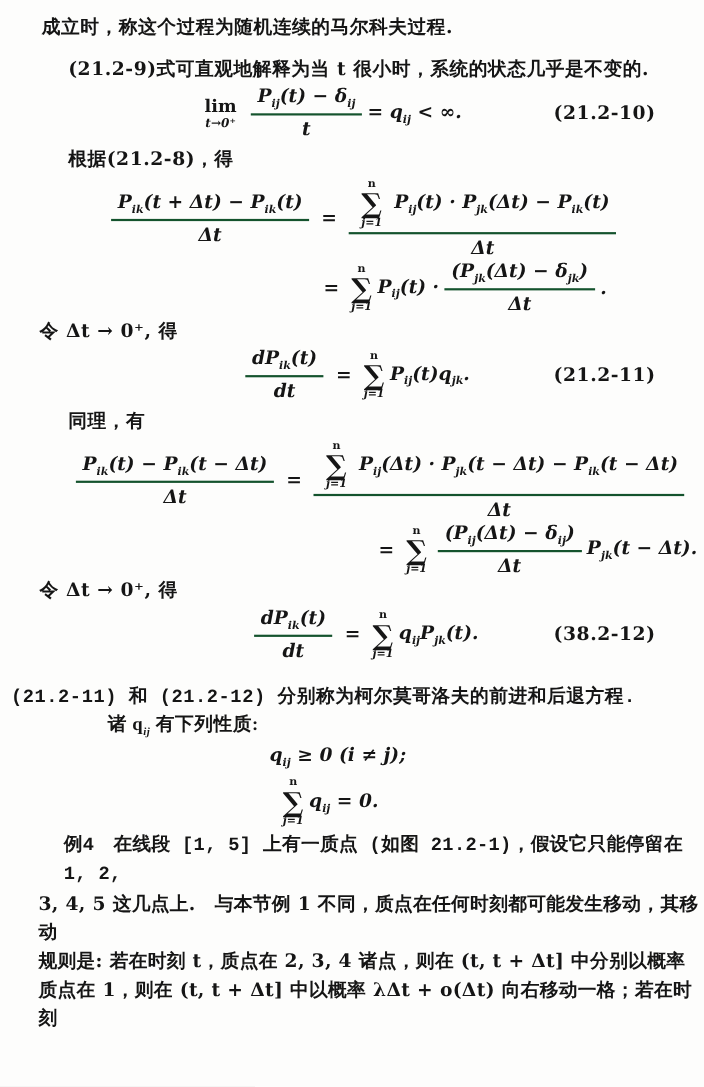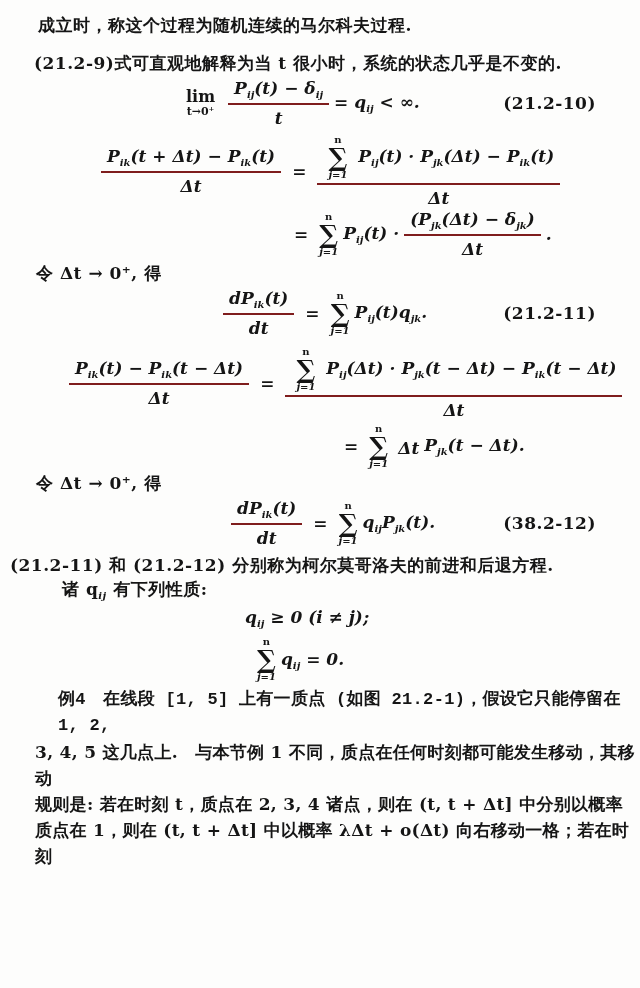--- a/index.html
+++ b/index.html
@@ -13,62 +13,62 @@
     font-weight:bold;
     font-size:17px;
     overflow:hidden;
   }
   .t { line-height:22px; letter-spacing:0.5px; }
   .mi { font-style:italic; }
   sub { font-size:10px; font-style:italic; }
 
   
   .frac { display:inline-block; vertical-align:middle; text-align:center; margin:0 5px; }
-  .frac .num { display:block; padding:0 6px 3px; border-bottom:2px solid #7f1d1d; }
+  .frac .num { display:block; padding:0 6px 3px; border-bottom:2px solid #14532d; }
   .frac .den { display:block; padding-top:3px; }
 
   
   .sum { display:inline-flex; flex-direction:column; align-items:center; vertical-align:middle;
          line-height:1; margin:0 5px; font-style:normal; }
   .sum .lim-top { font-size:10px; }
   .sum .sigma  { font-size:25px; }
   .sum .lim-bot{ font-size:10px; font-style:italic; }
 
   
   .limop { display:inline-flex; flex-direction:column; align-items:center; vertical-align:middle;
            line-height:1.1; margin-right:8px; }
   .limop .w { font-size:16px; font-style:normal; }
-  .limop .s { font-size:11px; }
+  .limop .s { font-size:11px; font-style:italic; }
 
   .eqrow { position:relative; }
   .eqlabel { position:absolute; right:44px; top:50%; transform:translateY(-50%);
              font-style:normal; letter-spacing:0.5px; }
   .eqflex { display:flex; align-items:center; }
   .eqsign { margin:0 6px; font-style:normal; }
 
   
   .p1  { margin:14px 0 16px 38px; }
-  .p2  { margin:8px 0 0 34px; }
+  .p2  { margin:8px 0 0 62px; }
   .p3  { margin:6px 0 0 62px; }
   .eq10{ margin:4px 0 0 0; height:50px; }
   .eq10 .eqflex { margin-left:186px; height:50px; }
   .p4  { margin:6px 0 0 62px; }
   .eqA1{ margin:4px 0 0 96px; height:78px; }
   .eqA2{ margin:2px 0 0 288px; height:44px; }
   .p5  { margin:6px 0 0 36px; }
   .eq11{ margin:2px 0 0 0; height:54px; }
   .eq11 .eqflex { margin-left:218px; height:54px; }
   .p6  { margin:4px 0 0 62px; }
   .eqB1{ margin:4px 0 0 64px; height:78px; }
   .eqB2{ margin:2px 0 0 338px; height:44px; }
   .p7  { margin:4px 0 0 36px; }
   .eq12{ margin:2px 0 0 0; height:54px; }
   .eq12 .eqflex { margin-left:226px; height:54px; }
-  .p8  { margin:4px 0 0 10px; }
-  .p9  { margin:2px 0 0 62px; }
+  .p8  { margin:20px 0 0 10px;font-family:Liberation Mono, monospace; }
+  .p9  { margin:2px 0 0 98px;font-family:Liberation Serif, serif; }
   .prop1 { margin:0 0 0 245px; line-height:20px; }
   .prop2 { margin:4px 0 0 264px; line-height:20px; }
   .prop3 { margin:2px 0 0 252px; height:46px; display:flex; align-items:center; }
   .ex { margin-top:4px; }
   .ex .exline { line-height:26px; margin-left:35px; letter-spacing:0.3px; }
   .ex .exline:first-child { margin-left:58px;font-family:Liberation Mono, monospace; }
 </style>
 </head>
 <body>
 
@@ -85,20 +85,21 @@
       </span>
       <span class="frac">
         <span class="num mi">P<sub>ij</sub>(t) − δ<sub>ij</sub></span>
         <span class="den mi">t</span>
       </span>
       <span class="mi">= q<sub>ij</sub> &lt; ∞.</span>
     </div>
     <span class="eqlabel">(21.2-10)</span>
   </div>
 
+  <p class="t p4">根据(21.2-8)，得</p>
 
   <div class="eqflex eqA1">
     <span class="frac">
       <span class="num mi">P<sub>ik</sub>(t + Δt) − P<sub>ik</sub>(t)</span>
       <span class="den mi">Δt</span>
     </span>
     <span class="eqsign">=</span>
     <span class="frac">
       <span class="num">
         <span class="sum">
@@ -139,20 +140,21 @@
       <span class="sum">
         <span class="lim-top">n</span>
         <span class="sigma">∑</span>
         <span class="lim-bot">j=1</span>
       </span>
       <span class="mi">P<sub>ij</sub>(t)q<sub>jk</sub>.</span>
     </div>
     <span class="eqlabel">(21.2-11)</span>
   </div>
 
+  <p class="t p6">同理，有</p>
 
   <div class="eqflex eqB1">
     <span class="frac">
       <span class="num mi">P<sub>ik</sub>(t) − P<sub>ik</sub>(t − Δt)</span>
       <span class="den mi">Δt</span>
     </span>
     <span class="eqsign">=</span>
     <span class="frac">
       <span class="num">
         <span class="sum">
@@ -167,20 +169,21 @@
   </div>
 
   <div class="eqflex eqB2">
     <span class="eqsign">=</span>
     <span class="sum">
       <span class="lim-top">n</span>
       <span class="sigma">∑</span>
       <span class="lim-bot">j=1</span>
     </span>
     <span class="frac">
+      <span class="num mi">(P<sub>ij</sub>(Δt) − δ<sub>ij</sub>)</span>
       <span class="den mi">Δt</span>
     </span>
     <span class="mi">P<sub>jk</sub>(t − Δt).</span>
   </div>
 
   <p class="t p7">令 Δt → 0⁺, 得</p>
 
   <div class="eqrow eq12">
     <div class="eqflex">
       <span class="frac">

